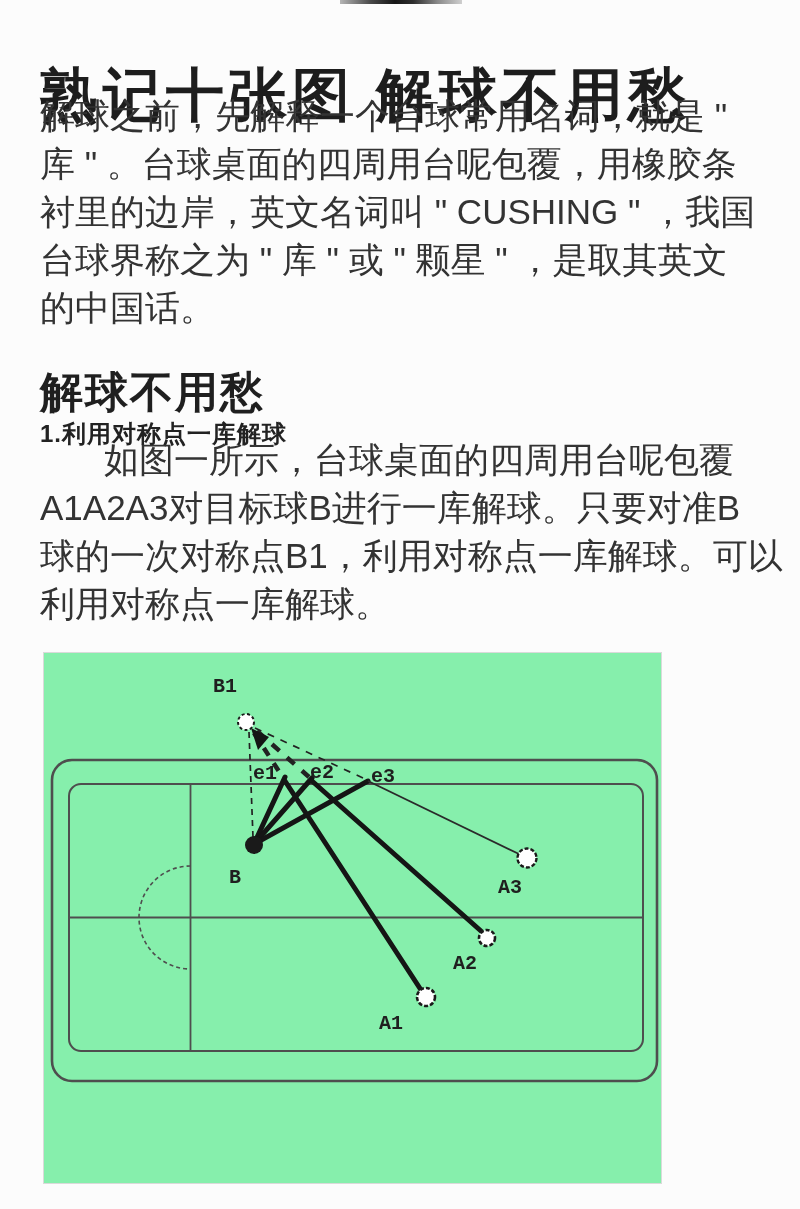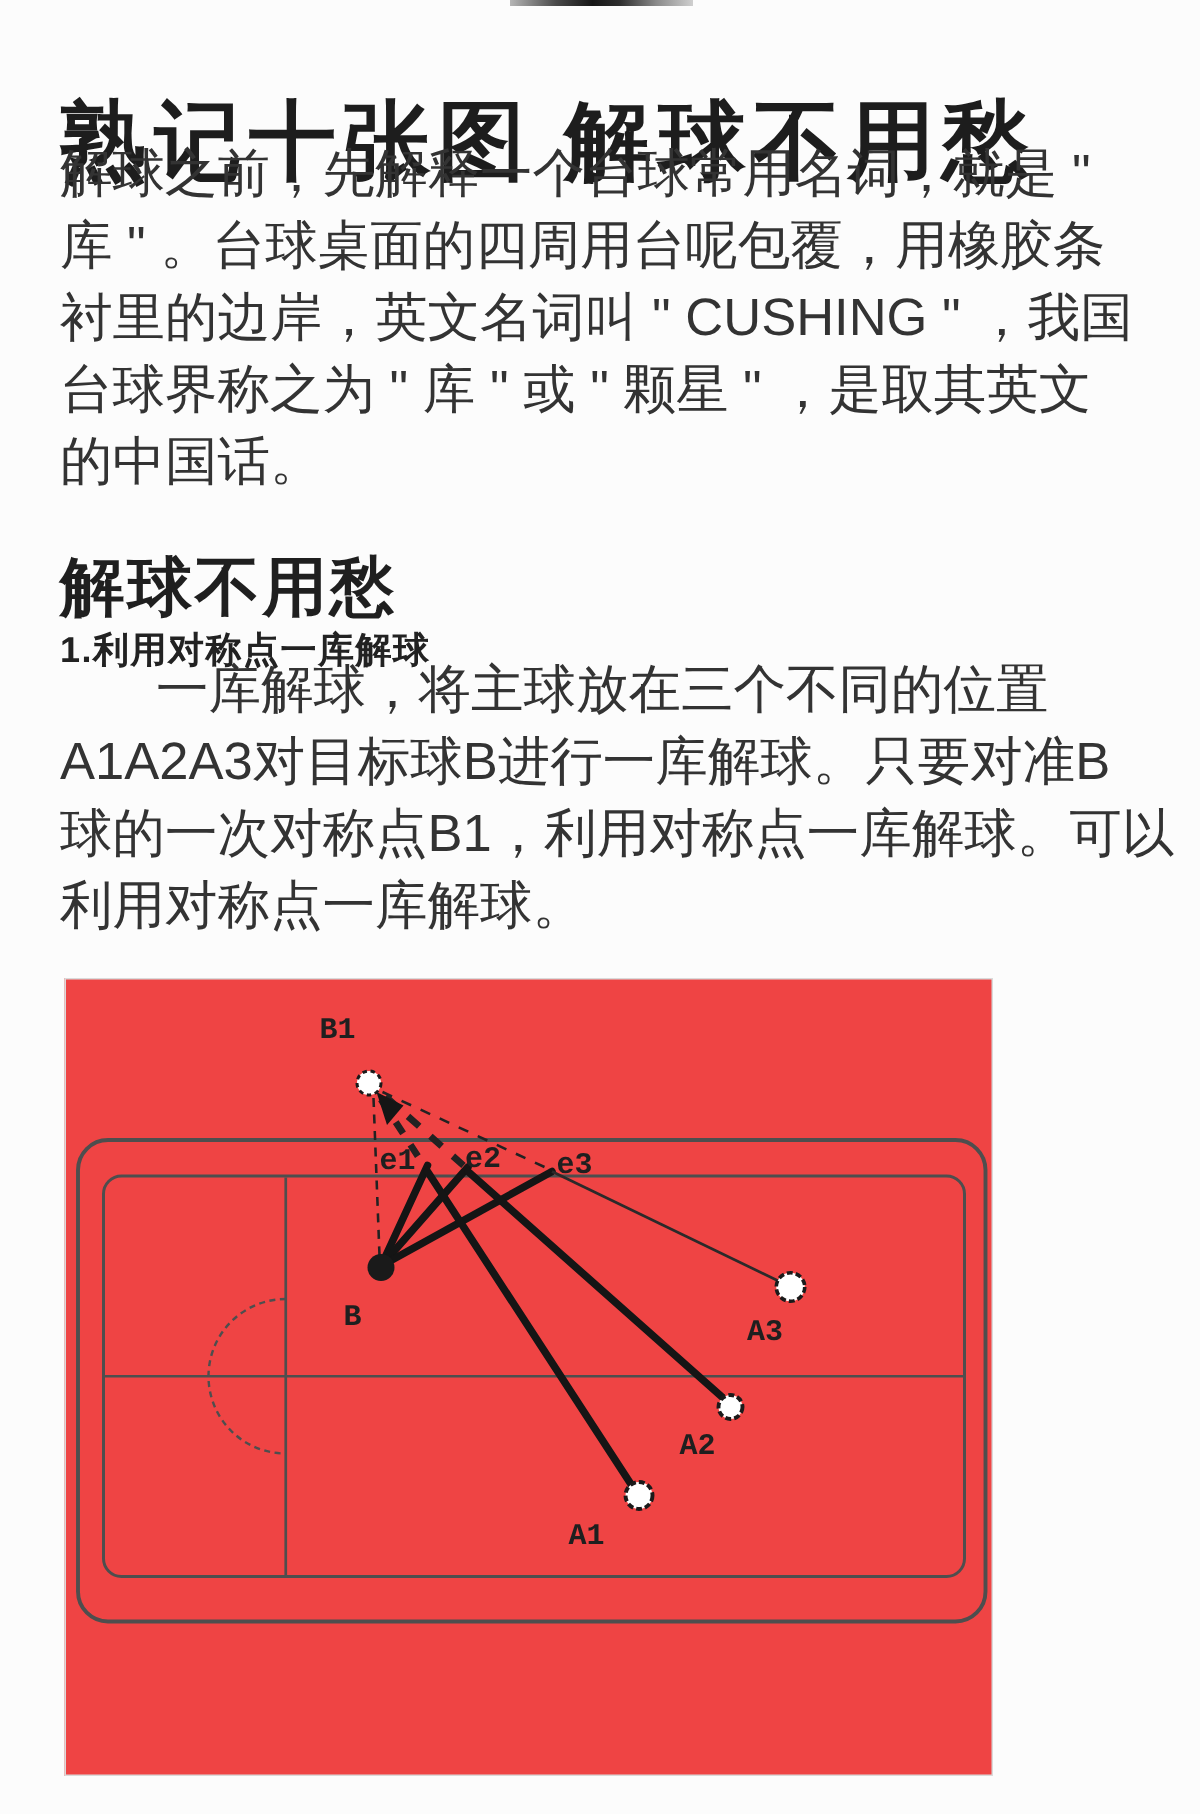--- a/index.html
+++ b/index.html
@@ -28,21 +28,21 @@
   .h2{
     left:40px;top:330px;font-size:43px;font-weight:bold;color:#1f1f1f;
     line-height:1.25;letter-spacing:2px;
   }
   .h3{
     left:40px;top:394px;font-size:24px;font-weight:bold;color:#222;
     line-height:1.3;letter-spacing:1px;
   }
   .figure-panel{
     left:43px;top:652px;width:619px;height:532px;
-    background:#ef4444;border:1px solid #dadada;box-sizing:border-box;
+    background:#86efac;border:1px solid #dadada;box-sizing:border-box;
   }
   .figure-panel svg{position:absolute;left:0;top:0;}
   .fig-caption{
     position:absolute;left:124px;top:430px;
     font-size:29px;font-weight:bold;color:#333;
     letter-spacing:2px;white-space:nowrap;
   }
   .diagram-label{
     font-family:"Liberation Mono","DejaVu Sans Mono",monospace;
     font-weight:bold;font-size:20px;fill:#1f1f1f;
@@ -61,21 +61,21 @@
   <div class="line">衬里的边岸，英文名词叫 " CUSHING " ，我国</div>
   <div class="line">台球界称之为 " 库 " 或 " 颗星 " ，是取其英文</div>
   <div class="line">的中国话。</div>
 </div>
 
 <h2 class="abs h2">解球不用愁</h2>
 
 <h3 class="abs h3">1.利用对称点一库解球</h3>
 
 <div class="abs para p2">
-  <div class="line">一库解球，将主球放在三个不同的位置</div>
+  <div class="line">如图一所示，台球桌面的四周用台呢包覆</div>
   <div class="line">A1A2A3对目标球B进行一库解球。只要对准B</div>
   <div class="line">球的一次对称点B1，利用对称点一库解球。可以</div>
   <div class="line">利用对称点一库解球。</div>
 </div>
 
 <div class="abs figure-panel">
   <svg width="619" height="486" viewBox="43 652 619 486">
 
     <g fill="none" stroke="#4e4e4e">
       <rect x="51" y="759" width="605" height="321" rx="20" stroke-width="2.6"></rect>

